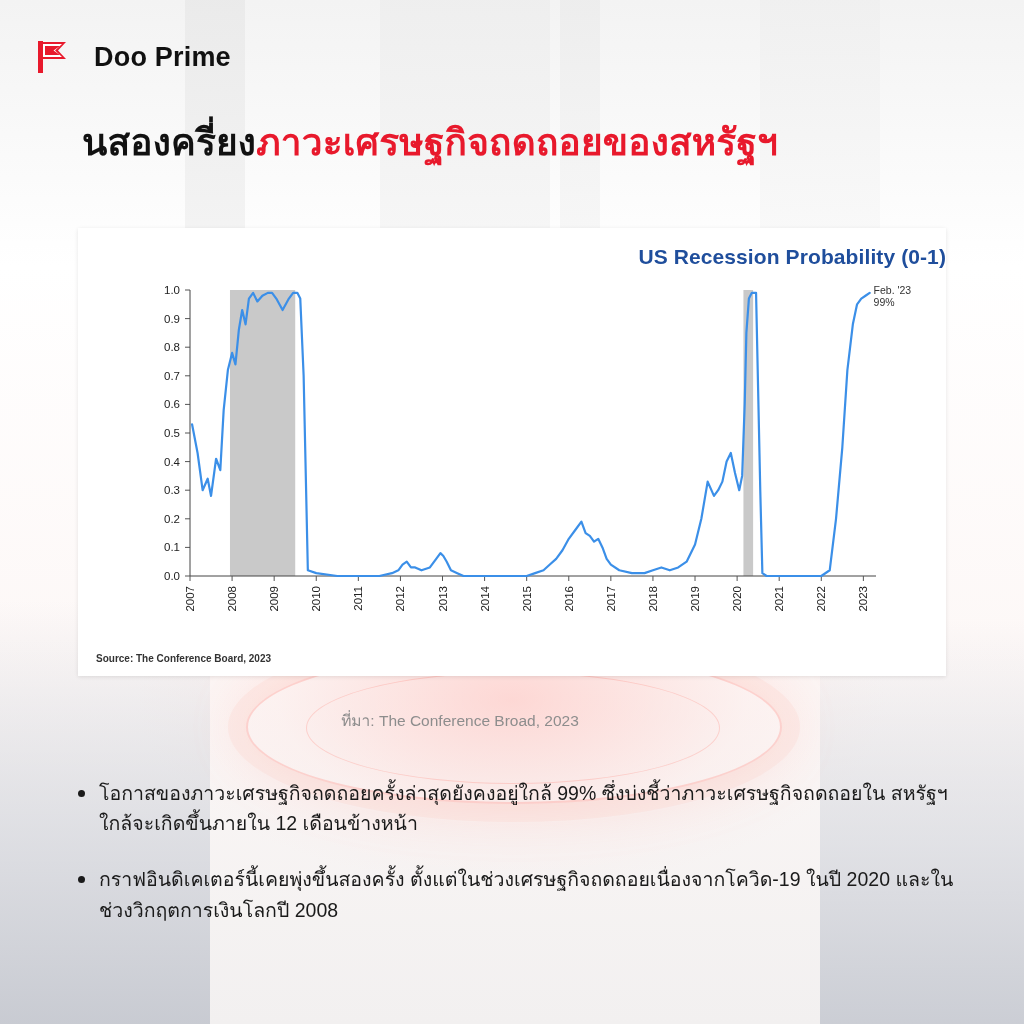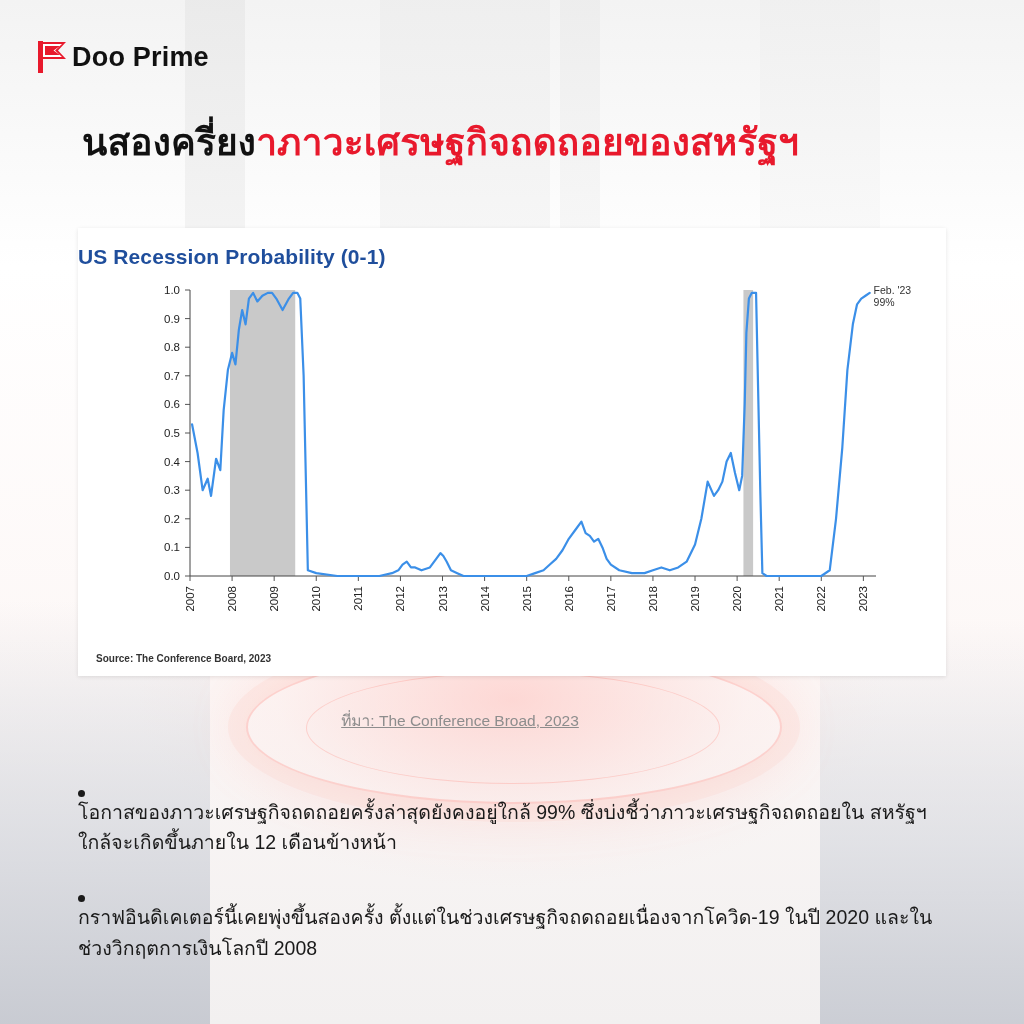--- a/index.html
+++ b/index.html
@@ -67,21 +67,21 @@
     border: 1px solid rgba(255,130,120,0.28);
   }
 
   
   .logo-row {
     position: absolute;
     left: 36px;
     top: 40px;
     display: flex;
     align-items: center;
-    gap: 4px;
+    gap: 26px;
   }
   .logo-mark {
     width: 32px;
     height: 34px;
     position: relative;
   }
   .logo-text {
     font-size: 27px;
     font-weight: bold;
     color: #111111;
@@ -106,21 +106,21 @@
   .chart-card {
     position: absolute;
     left: 78px;
     top: 228px;
     width: 868px;
     height: 448px;
     background: #ffffff;
     box-shadow: 0 1px 4px rgba(0,0,0,0.10);
   }
   .chart-title {
-    text-align: left;
+    text-align: right;
     font-size: 21px;
     font-weight: bold;
     color: #1f4e9c;
     padding-top: 17px;
     letter-spacing: 0.1px;
   }
   .plot-wrap {
     position: absolute;
     left: 0;
     top: 46px;
@@ -138,35 +138,33 @@
 
   
   .caption {
     position: absolute;
     left: 0;
     top: 708px;
     width: 920px;
     text-align: center;
     font-size: 15.5px;
     color: #8d8d8d;
-    text-decoration: underline;
   }
 
   
   .bullets {
     position: absolute;
     left: 78px;
     top: 778px;
     width: 900px;
   }
   .bullet {
     display: flex;
     align-items: flex-start;
     margin-bottom: 26px;
-    flex-direction: column;
   }
   .bullet-dot {
     flex: 0 0 auto;
     width: 7px;
     height: 7px;
     border-radius: 50%;
     background: #1a1a1a;
     margin: 12px 14px 0 0;
   }
   .bullet-text {
@@ -205,21 +203,21 @@
       <svg width="32" height="34" viewBox="0 0 32 34">
         <path d="M2 1 L2 33 L7 33 L7 19 L30 19 L22 10.5 L30 2 L7 2 L7 1 Z" fill="#e8192c"></path>
         <path d="M7 4 L26 4 L19 10.5 L26 17 L7 17 Z" fill="#ffffff"></path>
         <path d="M9 6 L24 6 L17.5 10.5 L24 15 L9 15 Z" fill="#e8192c"></path>
       </svg>
     </span>
     <span class="logo-text">Doo Prime</span>
   </div>
 
   <div class="headline">
-    <span>นสองครี่ยง</span><span class="hl-red">าภาวะเศรษฐกิจถดถอยของสหรัฐฯ</span><br>
+    <span>นสองครี่ยง</span><span class="hl-red">ภาวะเศรษฐกิจถดถอยของสหรัฐฯ</span><br>
   </div>
 
   <div class="chart-card">
     <div class="chart-title">US Recession Probability (0-1)</div>
     <div class="plot-wrap">
       <svg id="chart-svg" width="868" height="360" viewBox="0 0 868 360">
           <rect x="151.98159509202657" y="16" width="65.23312883435409" height="286" fill="#c9c9c9"></rect>
           <rect x="665.4294478527661" y="16" width="9.679754601227842" height="286" fill="#c9c9c9"></rect>
           <line x1="107" y1="302" x2="112" y2="302" stroke="#555" stroke-width="1"></line>
           <text x="102" y="306" text-anchor="end" font-size="11.5" font-family="&quot;Liberation Sans&quot;, sans-serif" fill="#222">0.0</text>

